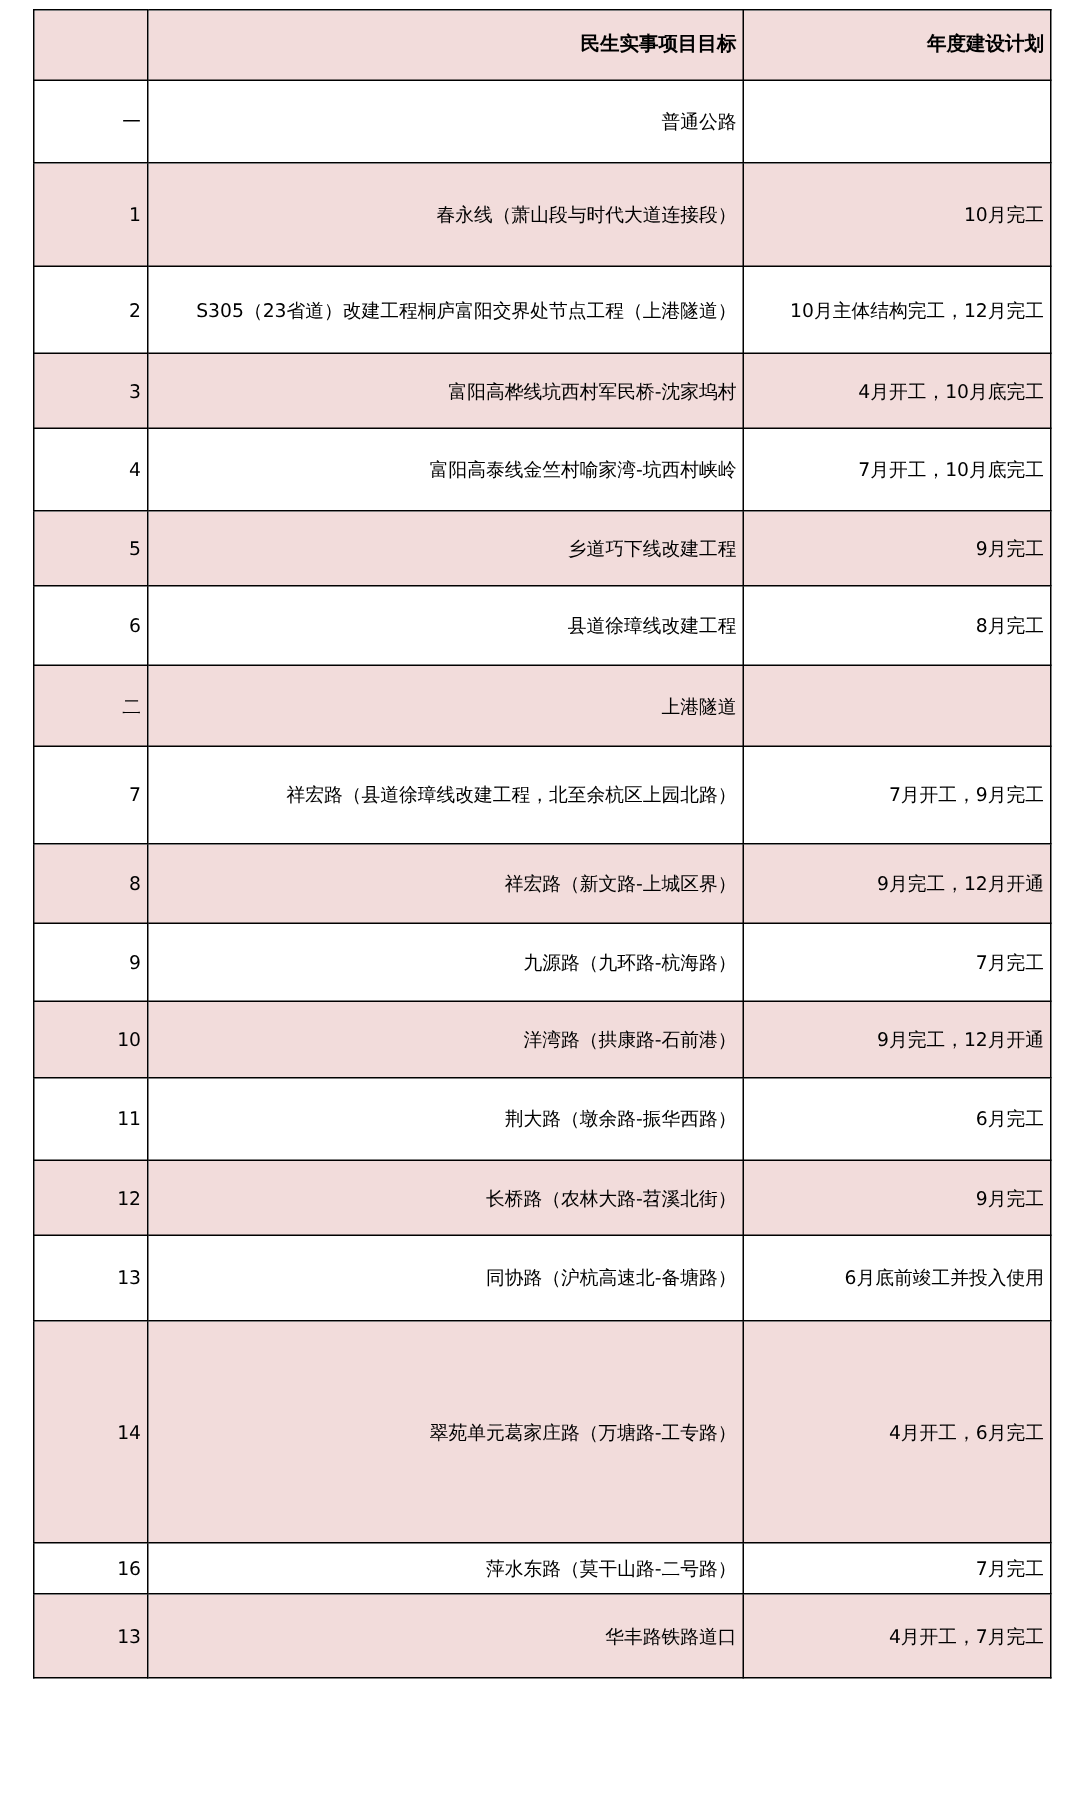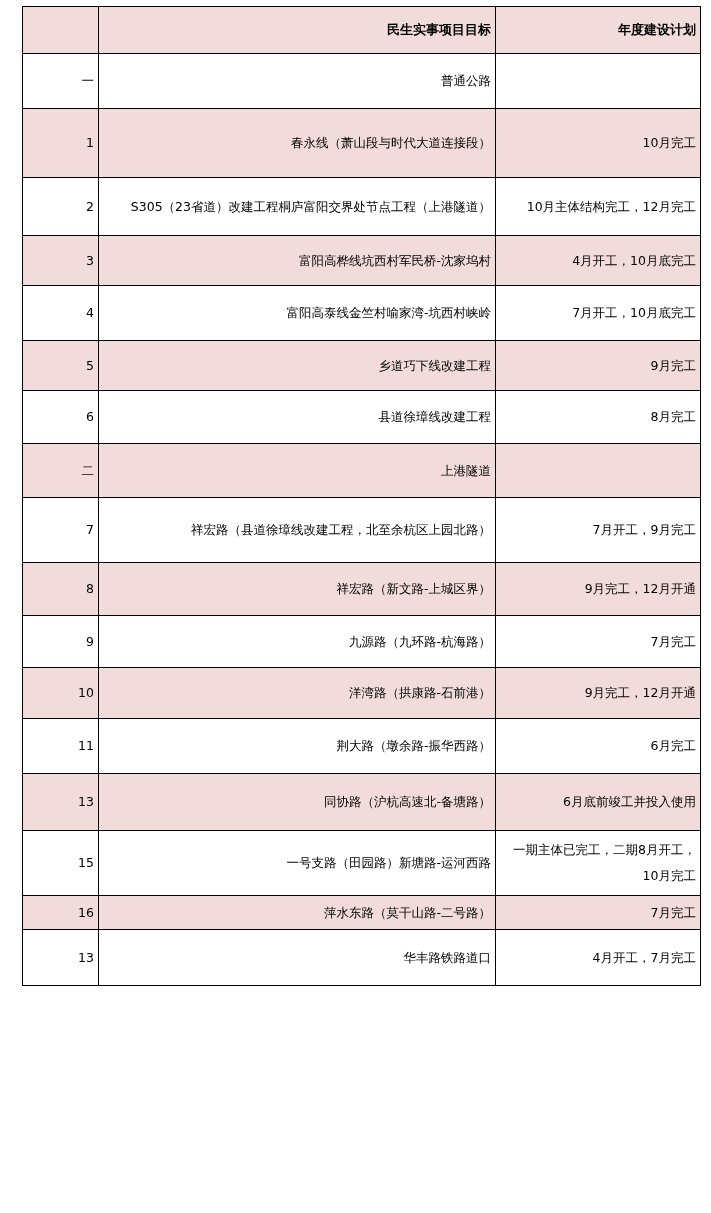--- a/index.html
+++ b/index.html
@@ -121,29 +121,34 @@
       <tr style="height:51px">
         <td>10</td>
         <td>洋湾路（拱康路-石前港）</td>
         <td>9月完工，12月开通</td>
       </tr>
       <tr style="height:55px">
         <td>11</td>
         <td>荆大路（墩余路-振华西路）</td>
         <td>6月完工</td>
       </tr>
+      <tr style="height:50px">
+        <td>12</td>
+        <td>长桥路（农林大路-苕溪北街）</td>
+        <td>9月完工</td>
+      </tr>
       <tr style="height:57px">
         <td>13</td>
         <td>同协路（沪杭高速北-备塘路）</td>
         <td>6月底前竣工并投入使用</td>
       </tr>
-      <tr style="height:65px">
-        <td>15</td>
-        <td>一号支路（田园路）新塘路-运河西路</td>
-        <td>一期主体已完工，二期8月开工，10月完工</td>
+      <tr style="height:148px">
+        <td>14</td>
+        <td>翠苑单元葛家庄路（万塘路-工专路）</td>
+        <td>4月开工，6月完工</td>
       </tr>
       <tr style="height:34px">
         <td>16</td>
         <td>萍水东路（莫干山路-二号路）</td>
         <td>7月完工</td>
       </tr>
       <tr style="height:56px">
         <td>13</td>
         <td>华丰路铁路道口</td>
         <td>4月开工，7月完工</td>

